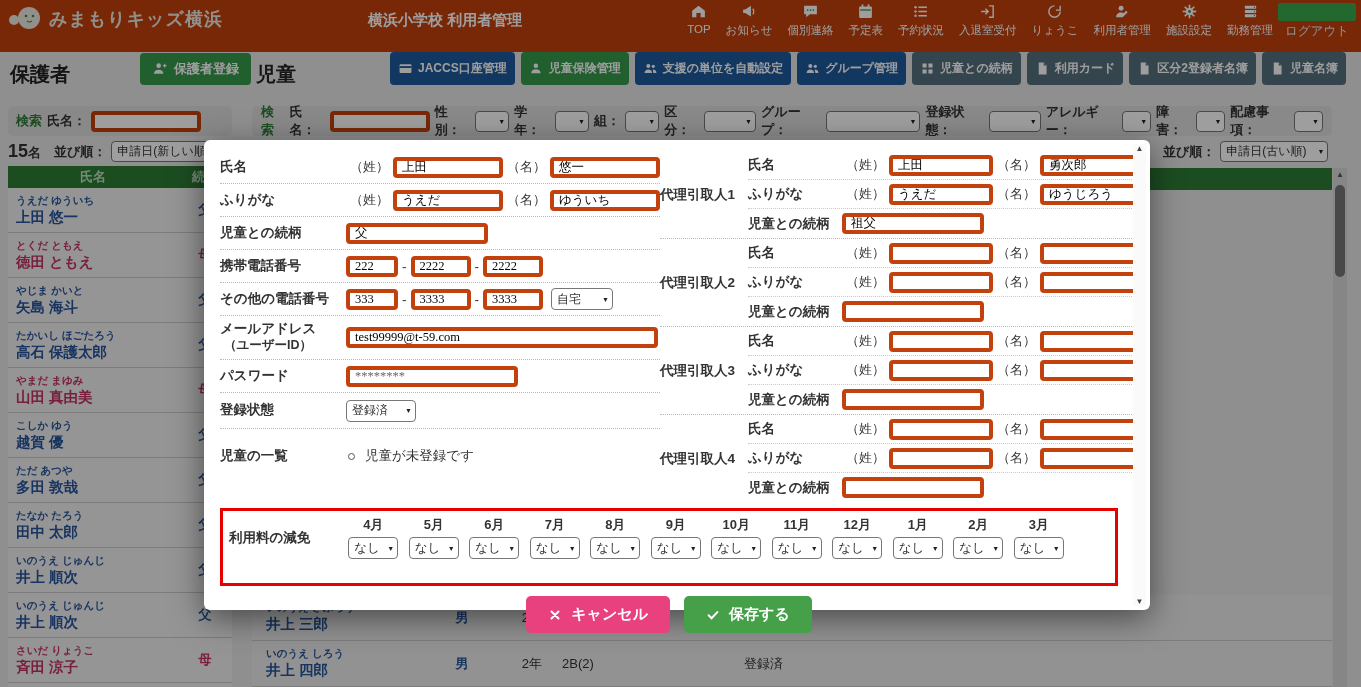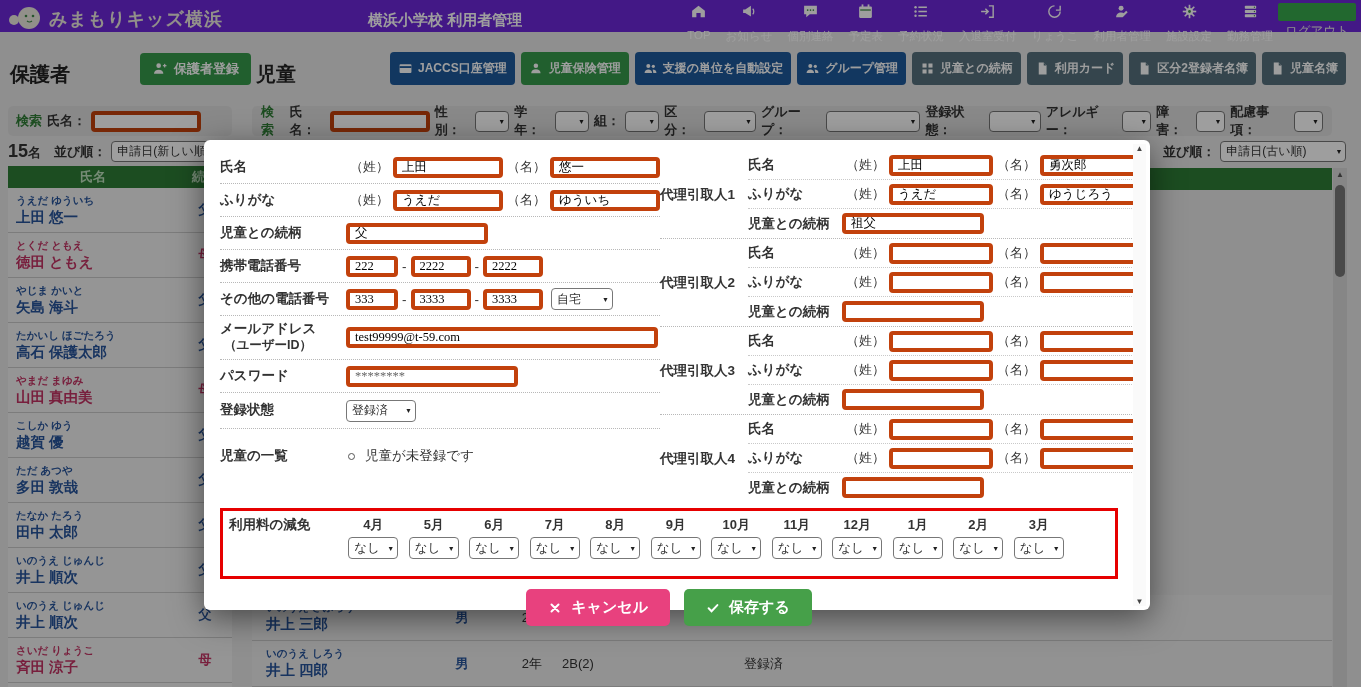--- a/index.html
+++ b/index.html
@@ -6,26 +6,26 @@
   html,body { width:1361px; height:687px; }
   body {
     position:relative; overflow:hidden;
     background:#e7e7e7;
     font-family:"Liberation Sans","DejaVu Sans",sans-serif;
     color:#333;
   }
   svg { display:block; }
 
   
-  .app-header { position:absolute; left:0; top:0; width:1361px; height:32px; background:#6d28d9; }
+  .app-header { position:absolute; left:0; top:0; width:1361px; height:52px; background:#c2410c; }
   .logo { position:absolute; left:8px; top:5px; display:flex; align-items:center; gap:7px; }
   .logo-text { color:#ece8df; font-size:18px; font-weight:bold; letter-spacing:1px; }
   .app-title { position:absolute; left:368px; top:11px; color:#fff; font-size:15px; font-weight:bold; }
   .nav { position:absolute; right:88px; top:3px; display:flex; gap:15px; }
-  .nav-item { display:flex; flex-direction:column; align-items:center; gap:9px; color:#fff; font-size:11.5px; cursor:pointer; white-space:nowrap; }
+  .nav-item { display:flex; flex-direction:column; align-items:center; gap:3px; color:#fff; font-size:11.5px; cursor:pointer; white-space:nowrap; }
   .nav-item svg { width:17px; height:17px; }
   .logout { position:absolute; right:5px; top:3px; width:78px; text-align:center; color:#e4e4e4; font-size:12.5px; cursor:pointer; }
   .logout-box { width:78px; height:18px; background:#37a84c; border-radius:2px; margin-bottom:2px; }
 
   
   .panel-title { position:absolute; font-size:20px; font-weight:bold; color:#222; }
   #guardians-title { left:10px; top:61px; }
   #children-title { left:256px; top:61px; }
   .register-btn { position:absolute; left:140px; top:53px; height:32px; background:#369a4b; color:#fff;
     border:none; border-radius:4px; font-size:13px; font-weight:bold; display:flex; align-items:center; gap:6px; padding:0 12px; cursor:pointer; }
@@ -108,21 +108,21 @@
   .o-circle { display:inline-block; width:7px; height:7px; border:1.5px solid #555; border-radius:50%; margin:0 10px 0 2px; }
 
   .proxy-group { display:flex; align-items:center; border-bottom:1px dotted #b8b8b8; }
   .proxy-group.last { border-bottom:none; }
   .proxy-label { width:88px; font-size:13.5px; font-weight:bold; flex-shrink:0; }
   .proxy-rows { flex:1; }
   .p-row { display:flex; align-items:center; height:29px; font-size:13.5px; }
   .p-row:not(:last-child) { border-bottom:1px dotted #c9c9c9; }
   .p-lbl { width:94px; font-weight:bold; flex-shrink:0; }
 
-  #fee-box { margin-top:6px; border:3px solid #e60000; display:flex; align-items:flex-start; padding:5px 2px 17px 2px; }
+  #fee-box { margin-top:6px; border:3px solid #e60000; display:flex; align-items:center; padding:5px 2px 24px 2px; }
   .fee-label { width:118px; font-size:13.5px; font-weight:bold; padding-left:4px; flex-shrink:0; }
   .fee-months { flex:1; display:flex; }
   .fee-month { width:60.5px; text-align:center; }
   .fee-month .m-lbl { font-size:13px; font-weight:bold; margin-bottom:3px; }
   .fee-month .sel { width:50px; height:22px; margin:0 auto; font-size:12.5px; }
 
   #modal-actions { display:flex; justify-content:center; gap:14px; margin-top:10px; }
   .m-btn { height:37px; border:none; border-radius:5px; color:#fff; font-size:15px; font-weight:bold;
     display:flex; align-items:center; gap:9px; padding:0 22px; cursor:pointer; }
   .m-btn svg { width:14px; height:14px; }
@@ -396,21 +396,21 @@
 <div id="g-count-row">
   <span><span class="big">15</span><span>名</span></span>
   <span style="margin-left:8px">並び順：</span>
   <span class="sel" style="width:118px">
       <span>申請日(新しい順)</span>
       <span class="arr">▼</span>
     </span>
 </div>
 <div id="c-sort-row">
   <span>並び順：</span>
-  <span class="sel" style="width:126px">
+  <span class="sel" style="width:108px">
       <span>申請日(古い順)</span>
       <span class="arr">▼</span>
     </span>
 </div>
 
 <div id="g-table">
   <div class="g-head">
     <span class="h-name">氏名</span>
     <span class="h-rel">続柄</span>
   </div>

